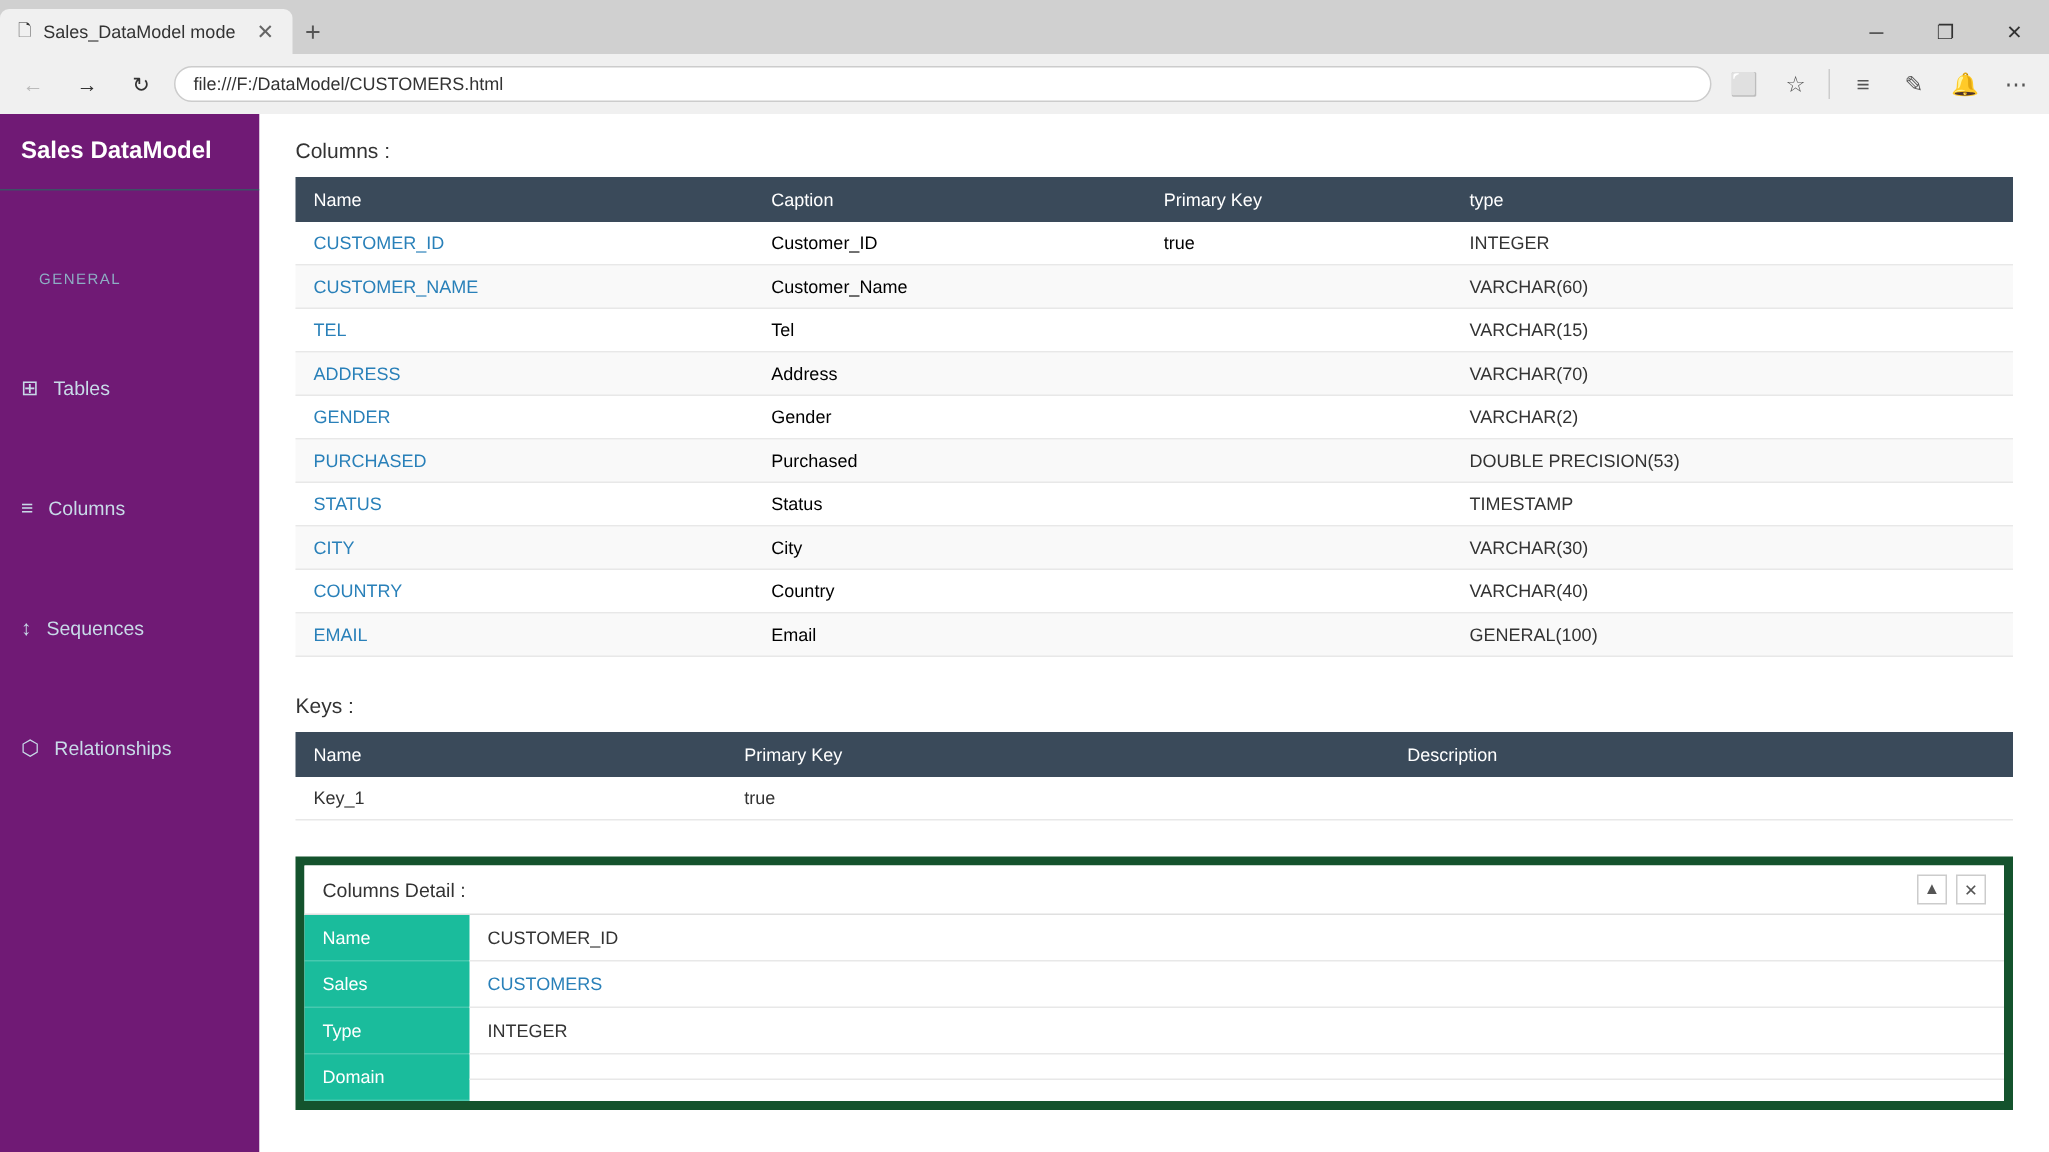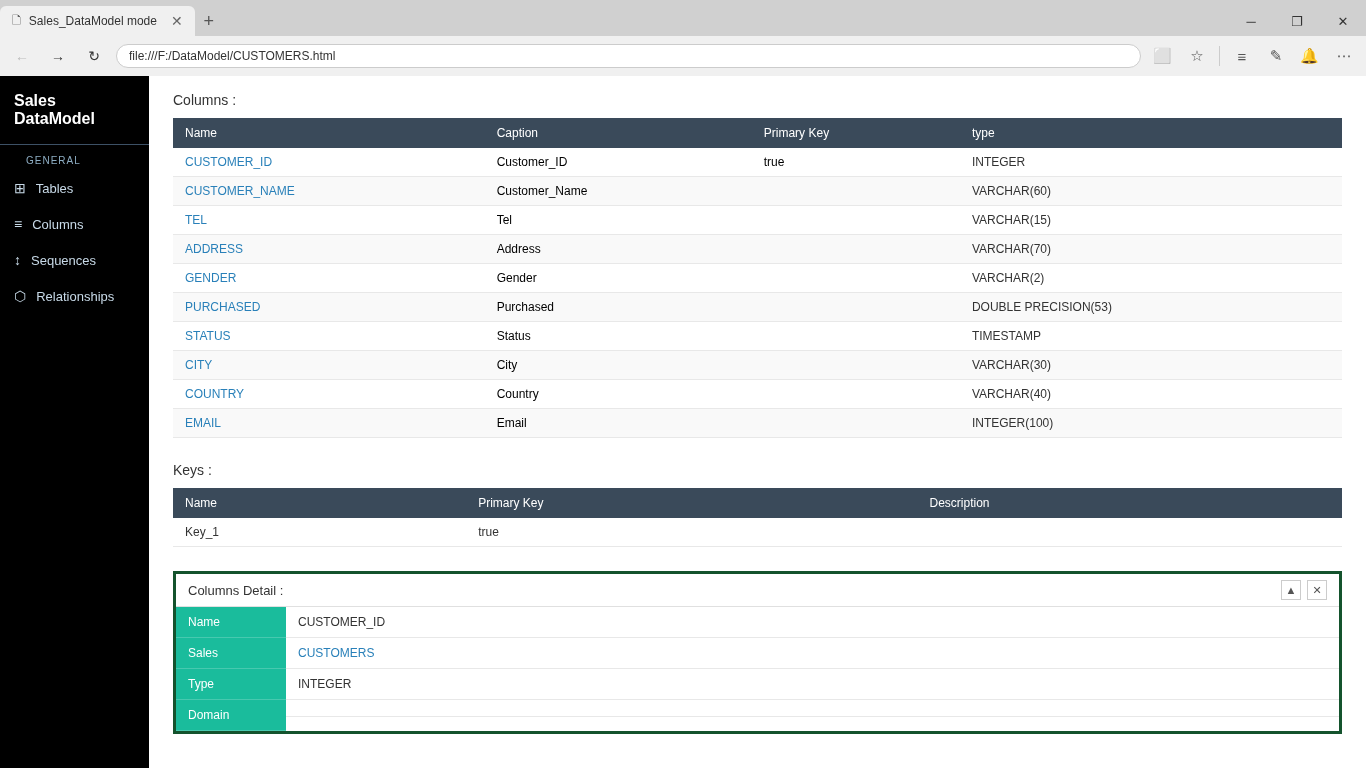--- a/index.html
+++ b/index.html
@@ -20,21 +20,21 @@
     .nav-btn.disabled { color: #bbb; cursor: default; }
     .address-box { flex: 1; background: white; border: 1px solid #ccc; border-radius: 20px; padding: 4px 12px; font-size: 12px; color: #333; display: flex; align-items: flex-start; }
     .toolbar-icons { display: flex; align-items: center; gap: 6px; }
     .toolbar-icon { width: 28px; height: 28px; display: flex; align-items: center; justify-content: center; cursor: pointer; color: #555; font-size: 15px; border-radius: 4px; }
     .toolbar-sep { width: 1px; height: 20px; background: #ccc; margin: 0 2px; }
 
     
     .app-body { display: flex; flex: 1; overflow: hidden; }
 
     
-    .sidebar { width: 149px; background: #000000; color: white; display: flex; flex-direction: column; flex-shrink: 0; }
+    .sidebar { width: 173px; background: #701a75; color: white; display: flex; flex-direction: column; flex-shrink: 0; gap: 44px; }
     .sidebar-title { padding: 16px 14px; font-size: 16px; font-weight: bold; color: white; border-bottom: 1px solid #3d5166; }
     .sidebar-section { padding: 10px 26px 4px; font-size: 10px; color: #8eaec4; letter-spacing: 1px; }
     .sidebar-item { display: flex; align-items: center; gap: 10px; padding: 10px 14px; cursor: pointer; color: #c8dae8; font-size: 13px; }
     .sidebar-item-icon { font-size: 14px; }
 
     
     .main-content { flex: 1; background: white; overflow-y: auto; padding: 16px 24px; }
 
     
     .section-label { font-size: 14px; color: #333; margin-bottom: 10px; }
@@ -47,21 +47,21 @@
     .col-name { color: #2980b9; }
     .col-name-black { color: #333; }
     .col-type { color: #333; }
 
     
     .keys-table { width: 100%; border-collapse: collapse; margin-bottom: 24px; }
     .keys-table th { background: #3a4a5a; color: white; padding: 8px 12px; text-align: left; font-size: 12px; font-weight: normal; }
     .keys-table td { padding: 7px 12px; border-bottom: 1px solid #e8e8e8; font-size: 12px; color: #333; margin-top: 36px; }
 
     
-    .columns-detail-section { border: 3px solid #14532d; margin-top: 24px; }
+    .columns-detail-section { border: 6px solid #14532d; margin-top: 24px; }
     .columns-detail-header { display: flex; align-items: center; justify-content: space-between; padding: 6px 12px; background: white; border-bottom: 1px solid #e0e0e0; }
     .columns-detail-title { font-size: 13px; color: #333; }
     .detail-controls { display: flex; gap: 6px; }
     .detail-ctrl-btn { width: 20px; height: 20px; border: 1px solid #ccc; background: white; display: flex; align-items: center; justify-content: center; cursor: pointer; font-size: 11px; color: #555; }
     .columns-detail-body { display: flex; }
     .detail-label-col { background: #1abc9c; width: 110px; flex-shrink: 0; }
     .detail-label-cell { padding: 8px 12px; font-size: 12px; color: white; border-bottom: 1px solid rgba(255,255,255,0.2); }
     .detail-value-col { flex: 1; }
     .detail-value-cell { padding: 8px 12px; font-size: 12px; color: #333; border-bottom: 1px solid #e8e8e8; }
     .detail-value-cell.blue { color: #2980b9; }
@@ -193,21 +193,21 @@
           <tr>
     <td class="col-name">COUNTRY</td>
     <td>Country</td>
     <td></td>
     <td class="col-type">VARCHAR(40)</td>
   </tr>
           <tr>
     <td class="col-name">EMAIL</td>
     <td>Email</td>
     <td></td>
-    <td class="col-type">INTEGER(100)</td>
+    <td class="col-type">GENERAL(100)</td>
   </tr>
         </tbody>
     </table>
 
     <div class="section-label">Keys :</div>
     <table class="keys-table">
       <thead>
         <tr>
           <th>Name</th>
           <th>Primary Key</th>

